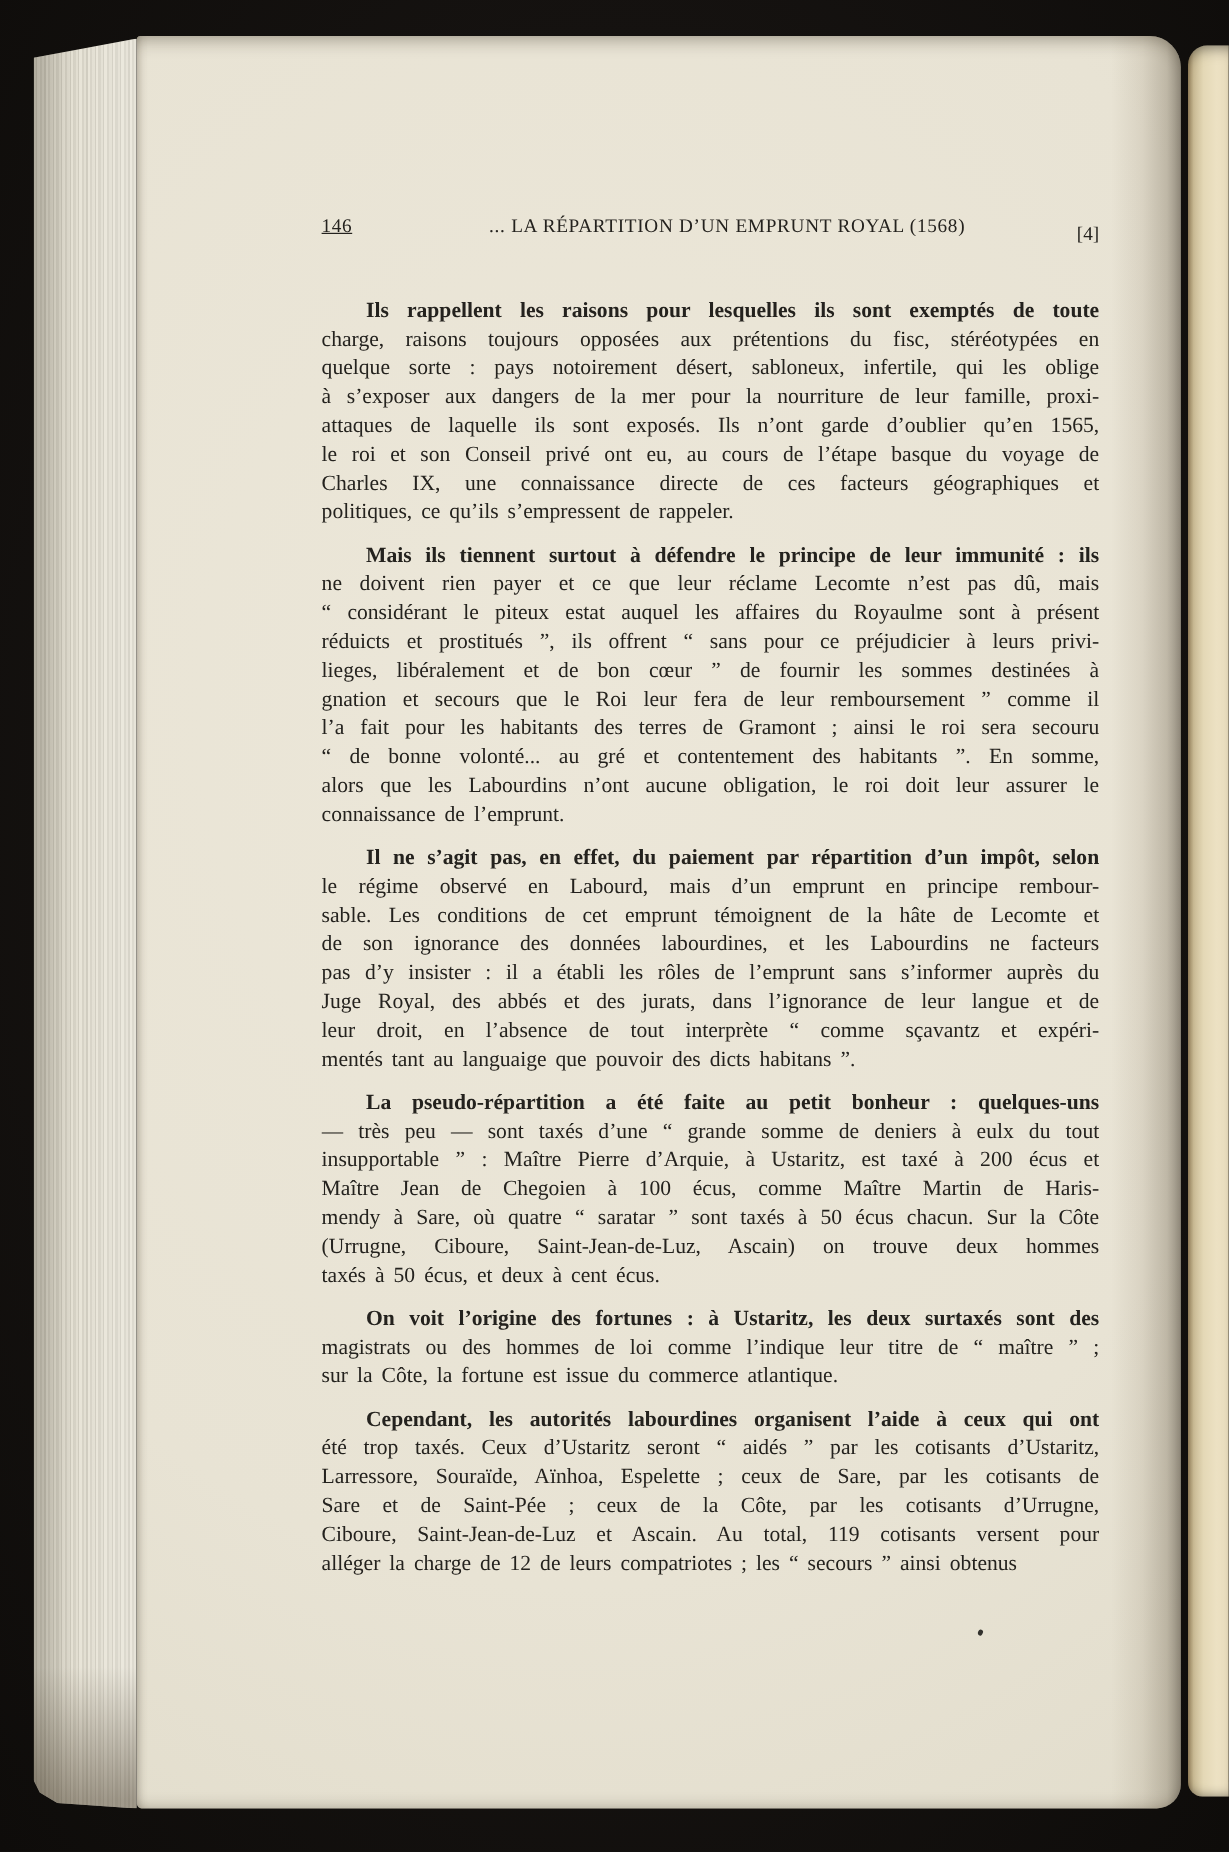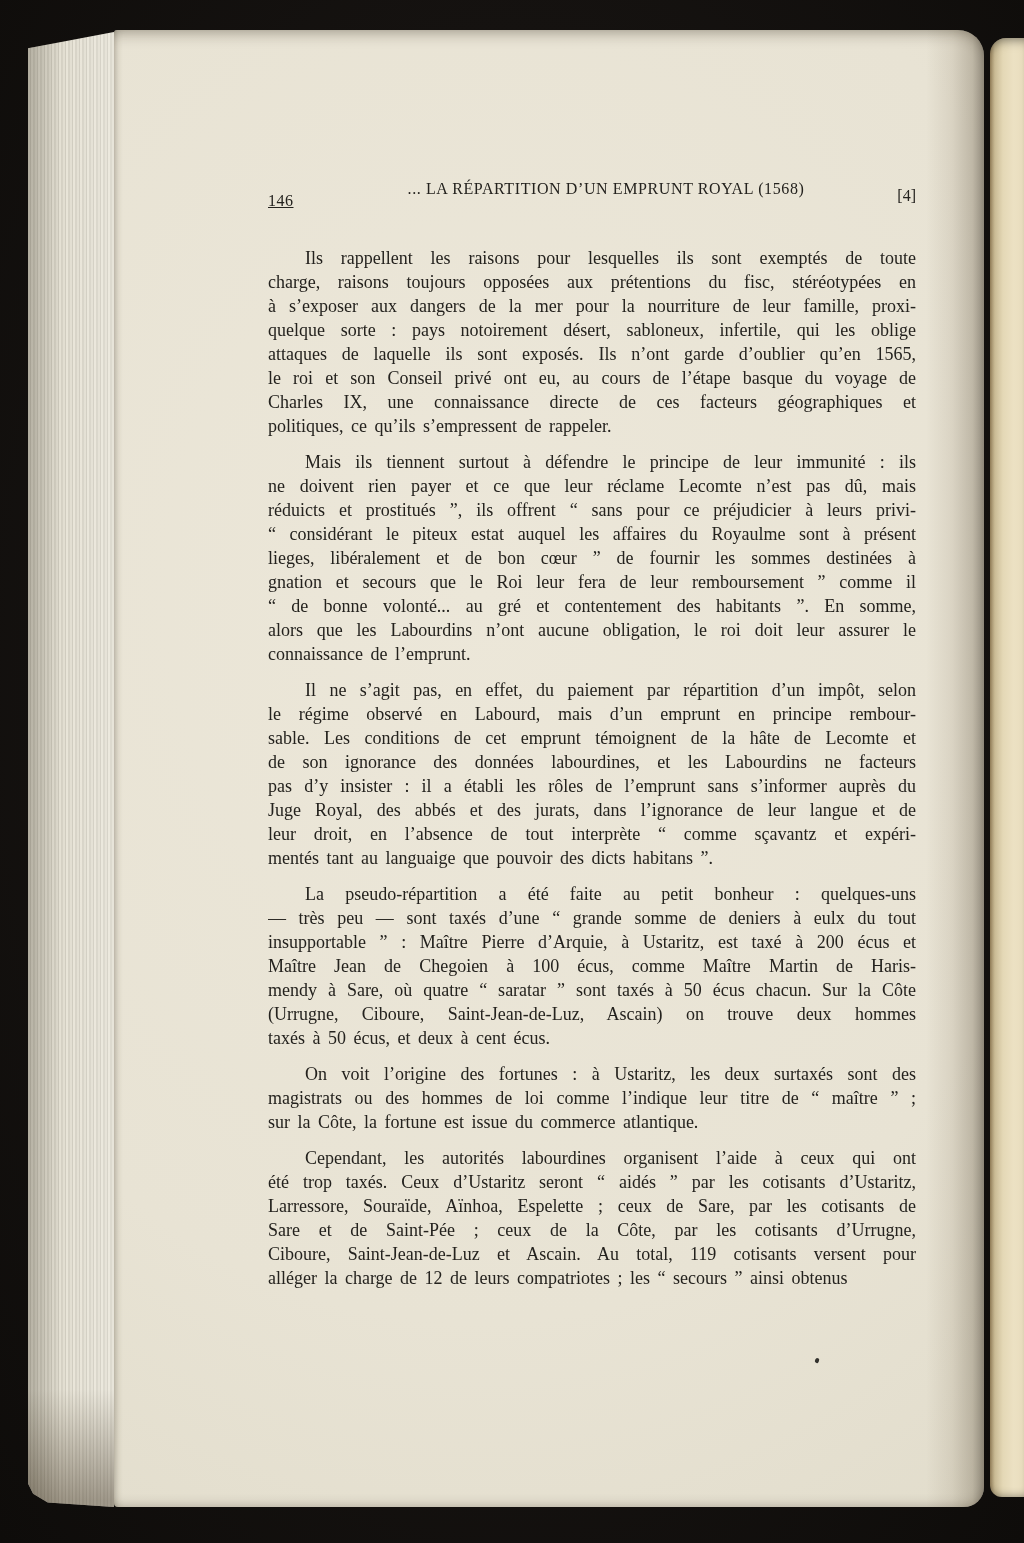--- a/index.html
+++ b/index.html
@@ -41,33 +41,33 @@
     position:absolute; left:990px; top:38px; width:34px; height:1459px;
     background: linear-gradient(90deg, #96825c 0%, #c9ba94 14%, #e4d8b6 38%, var(--facing-paper, #ece1c3) 70%, #e9ddbe 100%);
     border-radius: 16px 0 0 12px;
     box-shadow: inset 0 10px 12px -9px rgba(0,0,0,.55), inset 0 -8px 10px -8px rgba(0,0,0,.45);
   }
   
   .header-row {
     position:absolute; left:154px; top:150px; width:648px; height:24px;
     font-size:16px; color: var(--ink, #24221e);
   }
-  .pgnum   { position:absolute; left:0; top:12px; letter-spacing:.5px;text-decoration:underline; }
+  .pgnum   { position:absolute; left:0; top:0; letter-spacing:.5px;text-decoration:underline; }
   .rtitle  { position:absolute; left:0; right:0; top:0; text-align:center; letter-spacing:.6px; transform:translateX(14px); white-space:nowrap; }
   .secmark { position:absolute; right:0; top:7px; }
   .body-text {
     position:absolute; left:154px; top:216px; width:648px;
     font-size:18px; color: var(--ink, #24221e); word-spacing:.5px;
   }
   .para + .para { margin-top:12px; }
   .line {
     line-height:24px; height:24px; overflow:hidden;
     text-align:justify; text-align-last:justify;
   }
-  .line.first { text-indent:37px; }
+  .line.first { text-indent:37px;font-weight:bold; }
   .line.last  { text-align-last:left; word-spacing:3px; }
   .ink-speck {
     position:absolute; left:701px; top:1328px; width:4px; height:5px;
     background:#33322e; border-radius:50% 50% 40% 60%; transform:rotate(25deg);
   }
 </style>
 </head>
 <body>
 
 <div class="scene">
@@ -79,34 +79,35 @@
     <div class="header-row">
       <span class="pgnum">146</span>
       <span class="rtitle">... LA RÉPARTITION D’UN EMPRUNT ROYAL (1568)</span>
       <span class="secmark">[4]</span>
     </div>
 
     <div class="body-text">
         <div class="para">
           <div class="line first">Ils rappellent les raisons pour lesquelles ils sont exemptés de toute</div>
           <div class="line">charge, raisons toujours opposées aux prétentions du fisc, stéréotypées en</div>
+          <div class="line">quelque sorte : pays notoirement désert, sabloneux, infertile, qui les oblige</div>
           <div class="line">à s’exposer aux dangers de la mer pour la nourriture de leur famille, proxi-</div>
-          <div class="line">quelque sorte : pays notoirement désert, sabloneux, infertile, qui les oblige</div>
           <div class="line">attaques de laquelle ils sont exposés. Ils n’ont garde d’oublier qu’en 1565,</div>
           <div class="line">le roi et son Conseil privé ont eu, au cours de l’étape basque du voyage de</div>
           <div class="line">Charles IX, une connaissance directe de ces facteurs géographiques et</div>
           <div class="line last">politiques, ce qu’ils s’empressent de rappeler.</div>
         </div>
         <div class="para">
           <div class="line first">Mais ils tiennent surtout à défendre le principe de leur immunité : ils</div>
           <div class="line">ne doivent rien payer et ce que leur réclame Lecomte n’est pas dû, mais</div>
+          <div class="line">“ considérant le piteux estat auquel les affaires du Royaulme sont à présent</div>
           <div class="line">réduicts et prostitués ”, ils offrent “ sans pour ce préjudicier à leurs privi-</div>
-          <div class="line">“ considérant le piteux estat auquel les affaires du Royaulme sont à présent</div>
           <div class="line">lieges, libéralement et de bon cœur ” de fournir les sommes destinées à</div>
           <div class="line">gnation et secours que le Roi leur fera de leur remboursement ” comme il</div>
+          <div class="line">l’a fait pour les habitants des terres de Gramont ; ainsi le roi sera secouru</div>
           <div class="line">“ de bonne volonté... au gré et contentement des habitants ”. En somme,</div>
           <div class="line">alors que les Labourdins n’ont aucune obligation, le roi doit leur assurer le</div>
           <div class="line last">connaissance de l’emprunt.</div>
         </div>
         <div class="para">
           <div class="line first">Il ne s’agit pas, en effet, du paiement par répartition d’un impôt, selon</div>
           <div class="line">le régime observé en Labourd, mais d’un emprunt en principe rembour-</div>
           <div class="line">sable. Les conditions de cet emprunt témoignent de la hâte de Lecomte et</div>
           <div class="line">de son ignorance des données labourdines, et les Labourdins ne facteurs</div>
           <div class="line">pas d’y insister : il a établi les rôles de l’emprunt sans s’informer auprès du</div>

